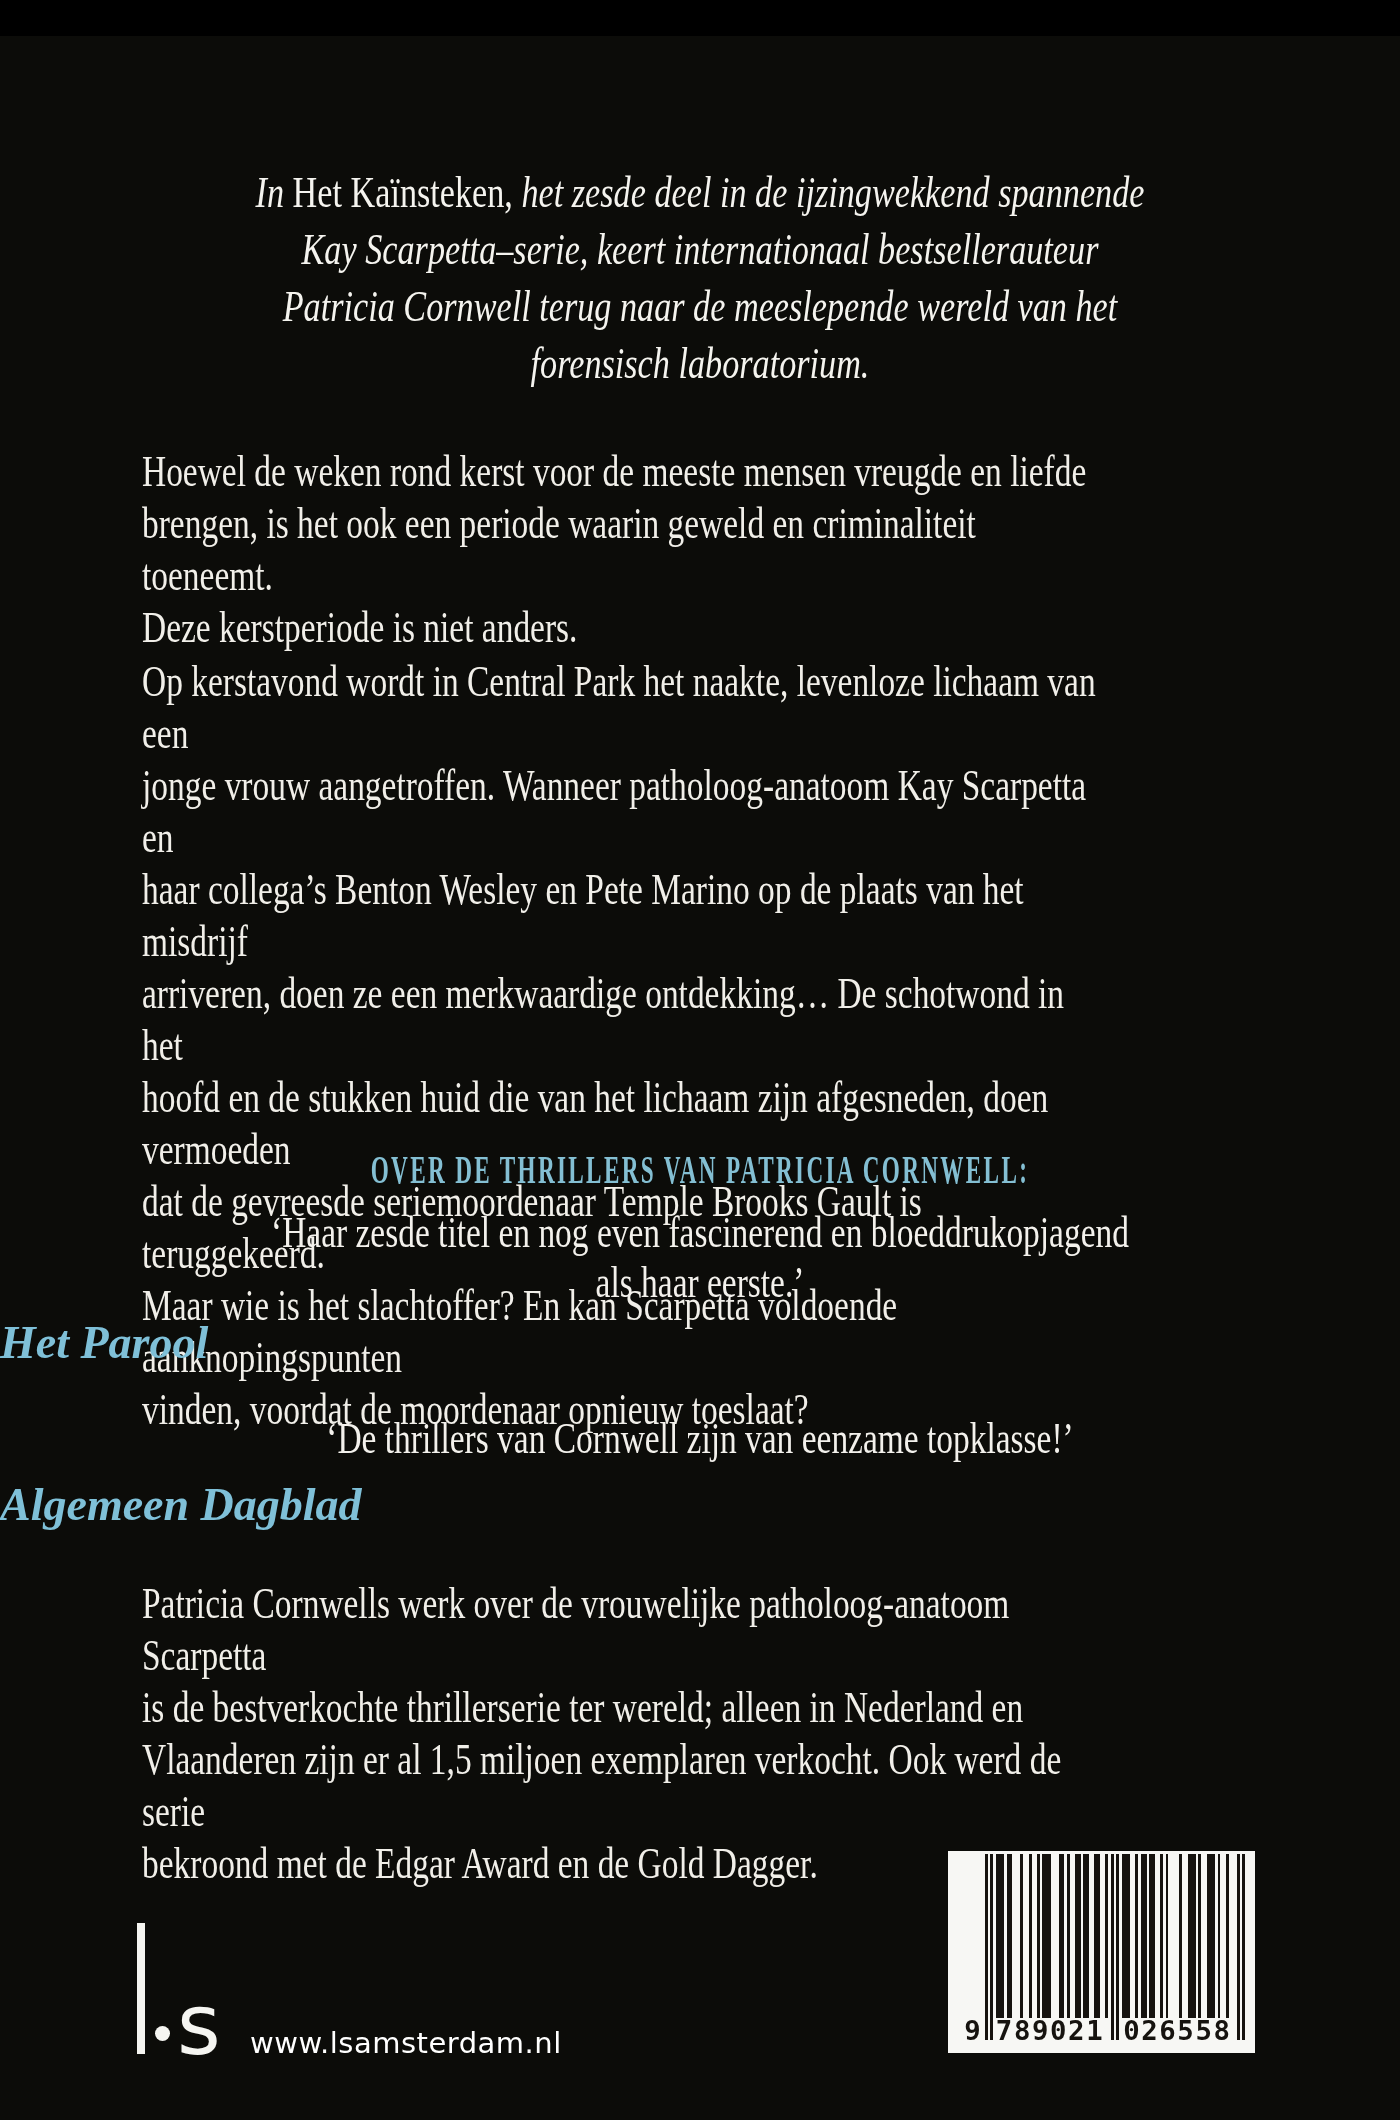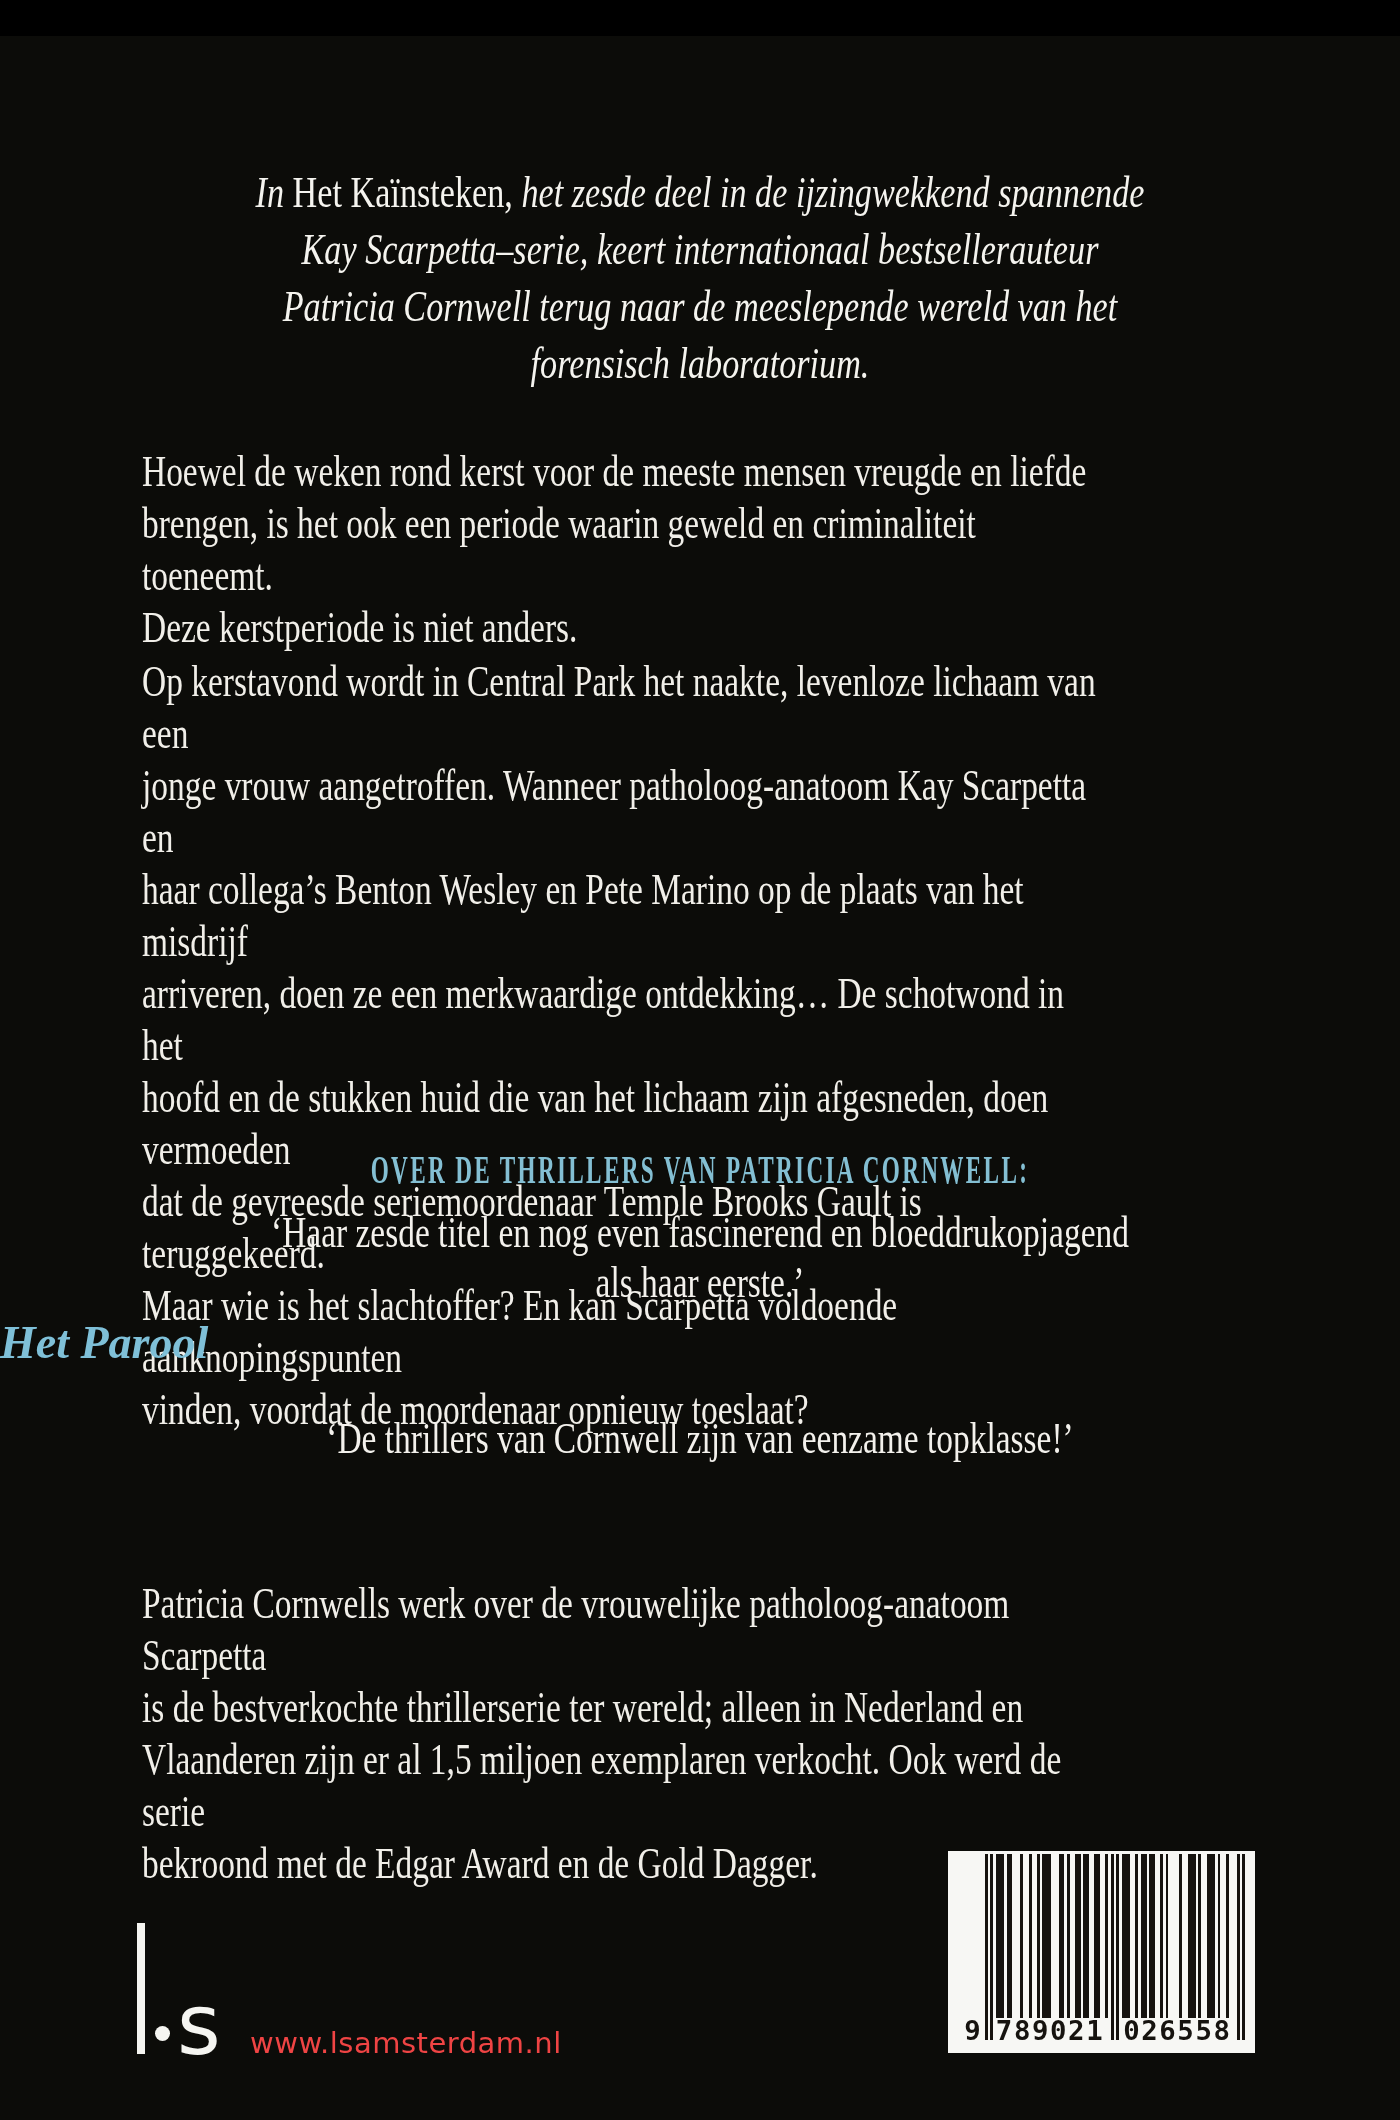--- a/index.html
+++ b/index.html
@@ -37,21 +37,21 @@
     color:#7FC0D8;
   }
   .attr1 { top:1282px; }
   .attr2 { top:1444px; }
 
   .logo-bar { left:137px; top:1887px; width:8px; height:131px; background:#F5F5F1; }
   .logo-dot { left:155px; top:1990px; width:15px; height:15px; border-radius:50%; background:#F5F5F1; }
   .logo-s   { left:177px; top:1947px; font-family:"DejaVu Sans", sans-serif;
               font-size:84px; line-height:1; color:#F5F5F1; }
   .website  { left:250px; top:1990px; font-family:"DejaVu Sans", sans-serif;
-              font-size:29px; letter-spacing:0.5px; color:#ef4444; }
+              font-size:29px; letter-spacing:0.5px; color:#ffffff; }
 
   .barcode-box { left:948px; top:1815px; width:307px; height:202px; background:#F7F7F4; }
   .barcode-box svg { position:absolute; left:15px; top:3px; }
 </style>
 </head>
 <body>
 
 <div class="page">
 
   <div class="abs intro squeeze-center">
@@ -84,20 +84,21 @@
 
   <div class="abs quote quote1 squeeze-center">
       <div>‘Haar zesde titel en nog even fascinerend en bloeddrukopjagend</div>
       <div>als haar eerste.’</div>
     </div>
   <div class="abs quote-source centered attr1">Het Parool</div>
 
   <div class="abs quote quote2 squeeze-center">
       <div>‘De thrillers van Cornwell zijn van eenzame topklasse!’</div>
     </div>
+  <div class="abs quote-source centered attr2">Algemeen Dagblad</div>
 
   <div class="abs body-par par-author squeeze-left">
       <div>Patricia Cornwells werk over de vrouwelijke patholoog-anatoom Scarpetta</div>
       <div>is de bestverkochte thrillerserie ter wereld; alleen in Nederland en</div>
       <div>Vlaanderen zijn er al 1,5 miljoen exemplaren verkocht. Ook werd de serie</div>
       <div>bekroond met de Edgar Award en de Gold Dagger.</div>
     </div>
 
   <div class="abs logo-bar"></div>
   <div class="abs logo-dot"></div>

